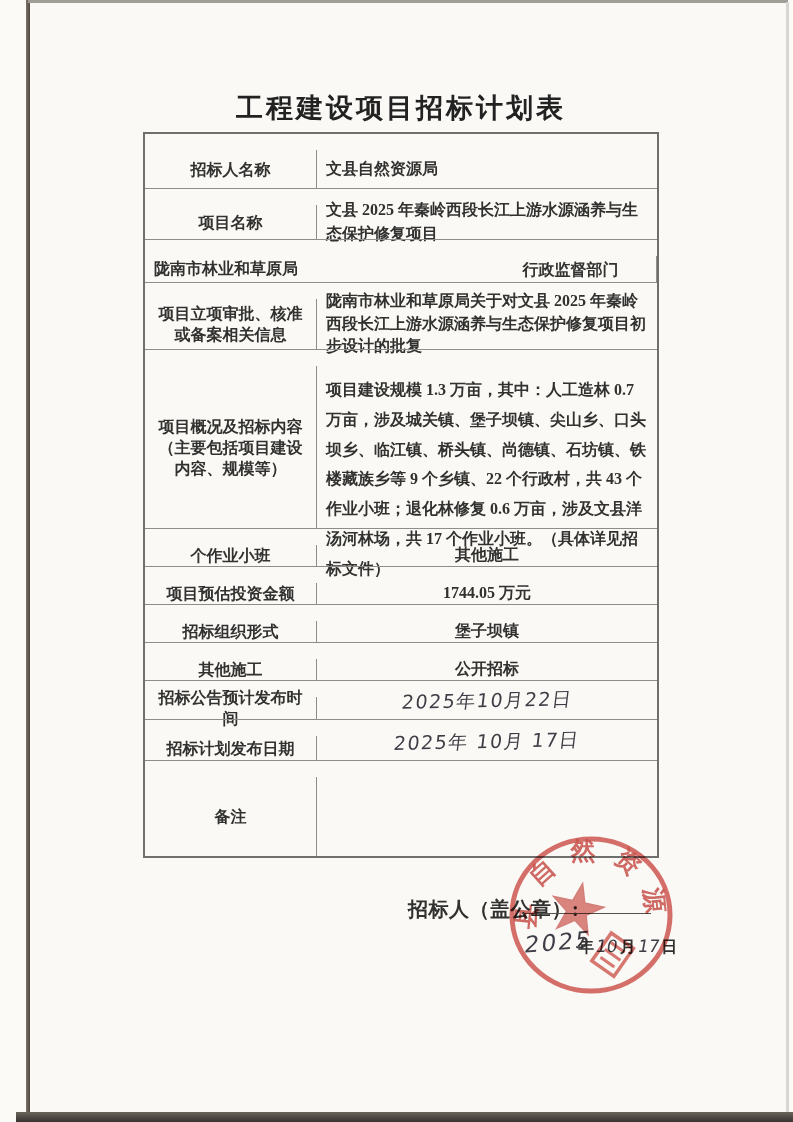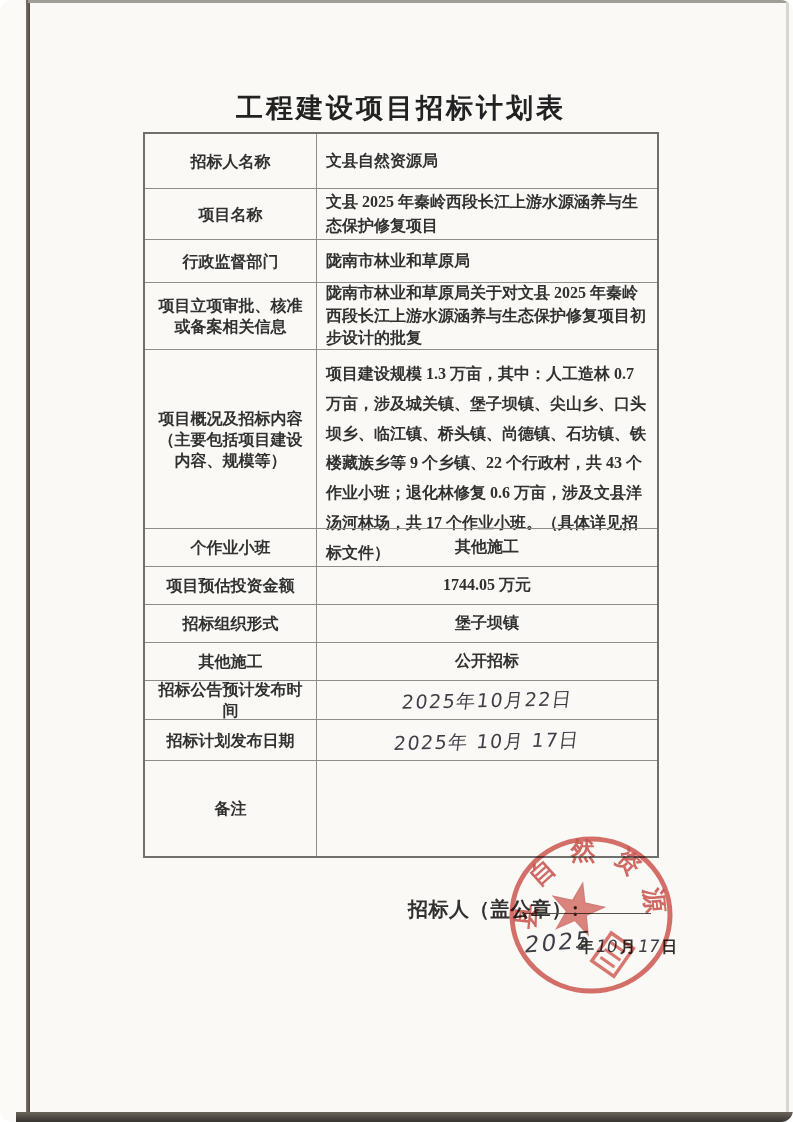--- a/index.html
+++ b/index.html
@@ -1,41 +1,40 @@
 <!DOCTYPE html>
 <html><head>
 <meta charset="utf-8">
 <style>
   html,body{margin:0;padding:0;background:#ffffff;}
   .scan{
     position:relative;width:793px;height:1122px;overflow:hidden;
     background:#fbfaf7;
     font-family:"Liberation Serif","DejaVu Serif",serif;
     color:#31312f;
-    border-radius:12px;
   }
   
   .edge{position:absolute;}
   .edge-left{left:26px;top:0;width:4px;height:1116px;background:linear-gradient(90deg,#7d726a,#4e463f);}
   .edge-top{left:28px;top:0;width:760px;height:3px;background:#a09c96;}
   .edge-bottom{left:16px;top:1112px;width:777px;height:10px;background:linear-gradient(180deg,#6b645d,#37332f);}
   .edge-right{left:786px;top:2px;width:3px;height:1110px;background:#d8d6d2;}
   .page-surface{position:absolute;left:30px;top:3px;width:756px;height:1109px;background:#faf9f6;}
 
   .title{
     position:absolute;left:0;top:90px;width:802px;margin:0;
     text-align:center;font-size:27px;font-weight:700;letter-spacing:3px;color:#222;
   }
   .table{
     position:absolute;left:143px;top:132px;width:516px;
     border:2px solid #6f6f6d;display:flex;flex-direction:column;box-sizing:border-box;
   }
   .trow{display:flex;border-top:1px solid #8d8d8b;box-sizing:border-box;}
   .trow:first-child{border-top:none;}
-  .cell{box-sizing:border-box;display:flex;}
+  .cell{box-sizing:border-box;display:flex;margin-top:16px;}
   .label{
     width:172px;border-right:1px solid #8d8d8b;align-items:center;justify-content:center;
     text-align:center;font-weight:700;font-size:16px;line-height:21px;padding:2px 6px;
   }
   .value{flex:1;align-items:center;font-weight:700;font-size:16px;}
   .v-left{justify-content:flex-start;text-align:left;padding:4px 10px 4px 9px;line-height:24px;white-space:pre-line;}
   .v-center{justify-content:center;text-align:right;padding:2px 6px;}
   .lh-tight{line-height:22.5px;}
   .lh-wide{line-height:29.8px;align-items:flex-start;padding-top:9px;}
   .lh-note{line-height:23px;align-items:flex-start;padding-top:7px;}
@@ -70,22 +69,22 @@
   <div class="table">
     <div class="trow" style="height:54px">
       <div class="cell label">招标人名称</div>
       <div class="cell value v-left">文县自然资源局</div>
     </div>
     <div class="trow" style="height:51px">
       <div class="cell label">项目名称</div>
       <div class="cell value v-left">文县 2025 年秦岭西段长江上游水源涵养与生态保护修复项目</div>
     </div>
     <div class="trow" style="height:43px">
+      <div class="cell value v-left">陇南市林业和草原局</div>
       <div class="cell label">行政监督部门</div>
-      <div class="cell value v-left">陇南市林业和草原局</div>
     </div>
     <div class="trow" style="height:67px">
       <div class="cell label">项目立项审批、核准或备案相关信息</div>
       <div class="cell value v-left lh-tight">陇南市林业和草原局关于对文县 2025 年秦岭西段长江上游水源涵养与生态保护修复项目初步设计的批复</div>
     </div>
     <div class="trow" style="height:179px">
       <div class="cell label">项目概况及招标内容（主要包括项目建设内容、规模等）</div>
       <div class="cell value v-left lh-wide">项目建设规模 1.3 万亩，其中：人工造林 0.7 万亩，涉及城关镇、堡子坝镇、尖山乡、口头坝乡、临江镇、桥头镇、尚德镇、石坊镇、铁楼藏族乡等 9 个乡镇、22 个行政村，共 43 个作业小班；退化林修复 0.6 万亩，涉及文县洋汤河林场，共 17 个作业小班。（具体详见招标文件）</div>
     </div>
     <div class="trow" style="height:38px">

